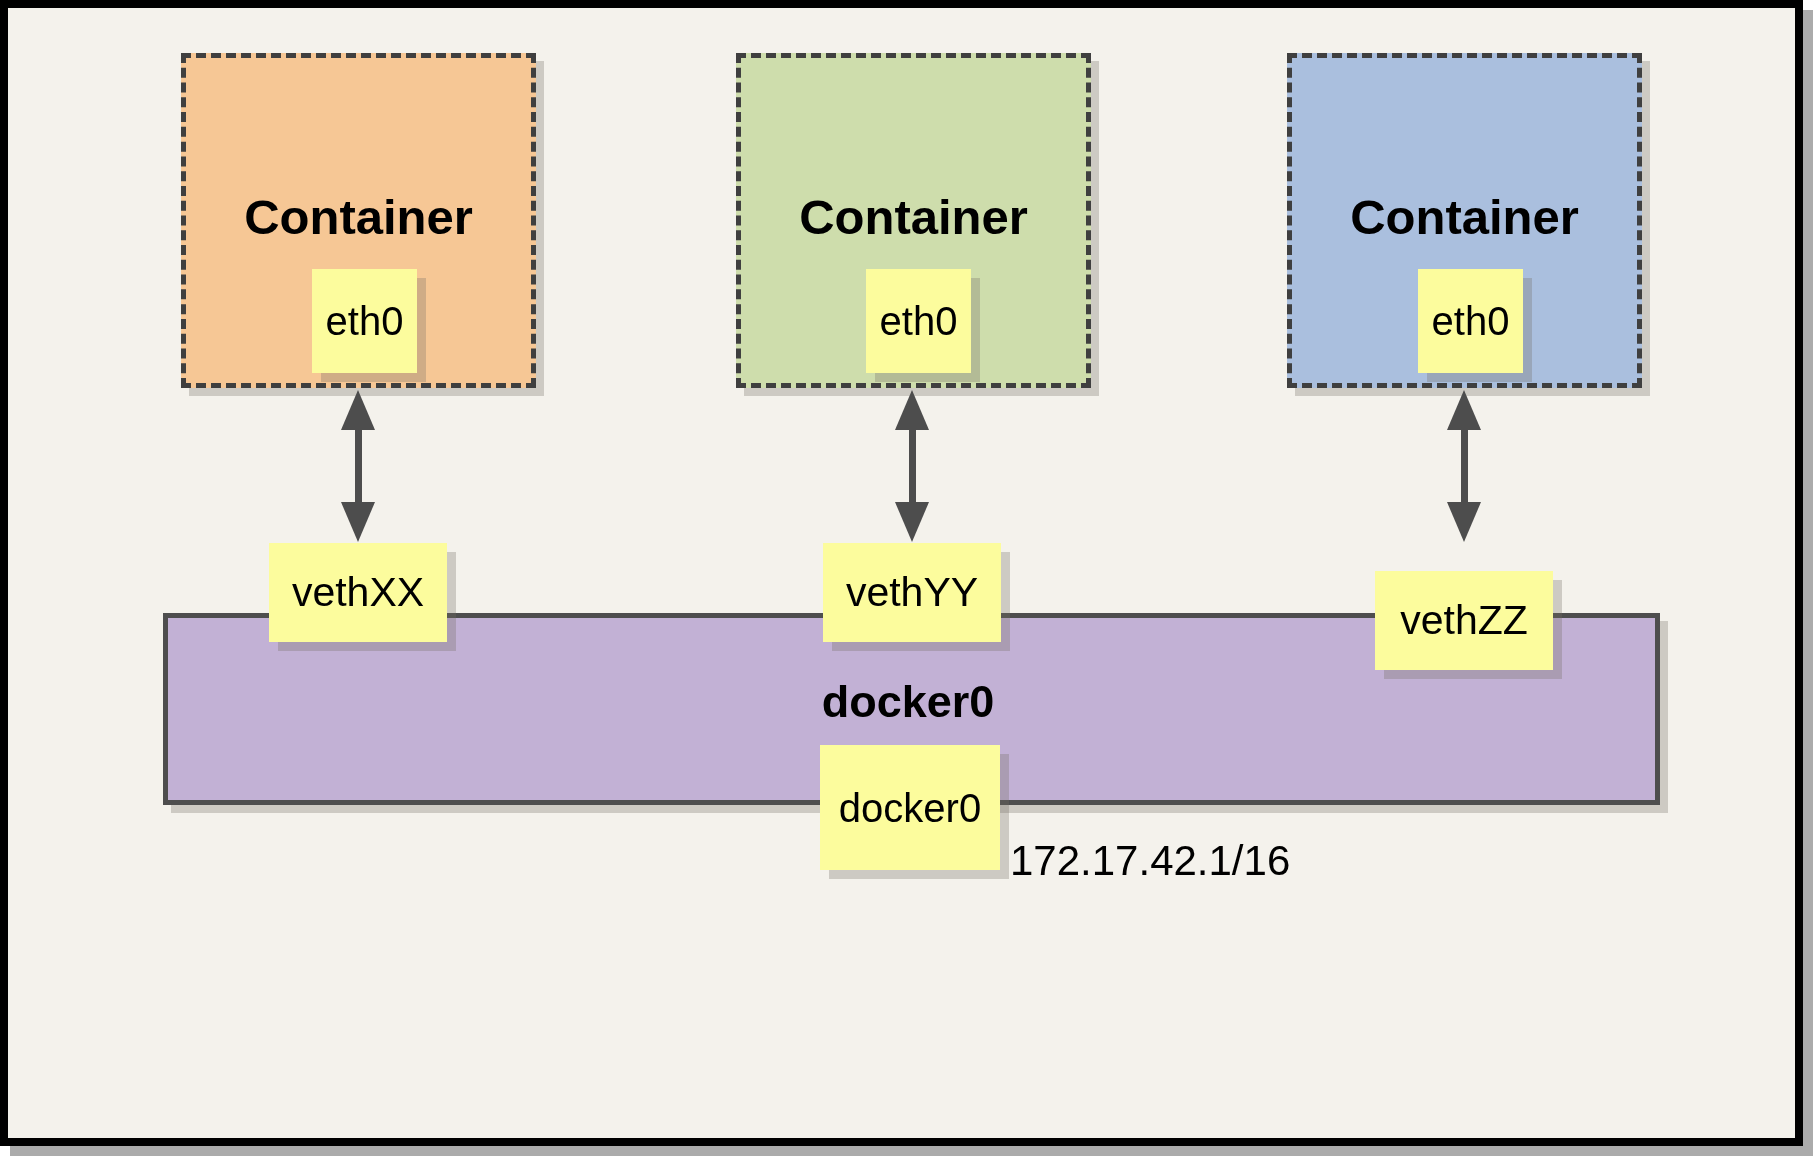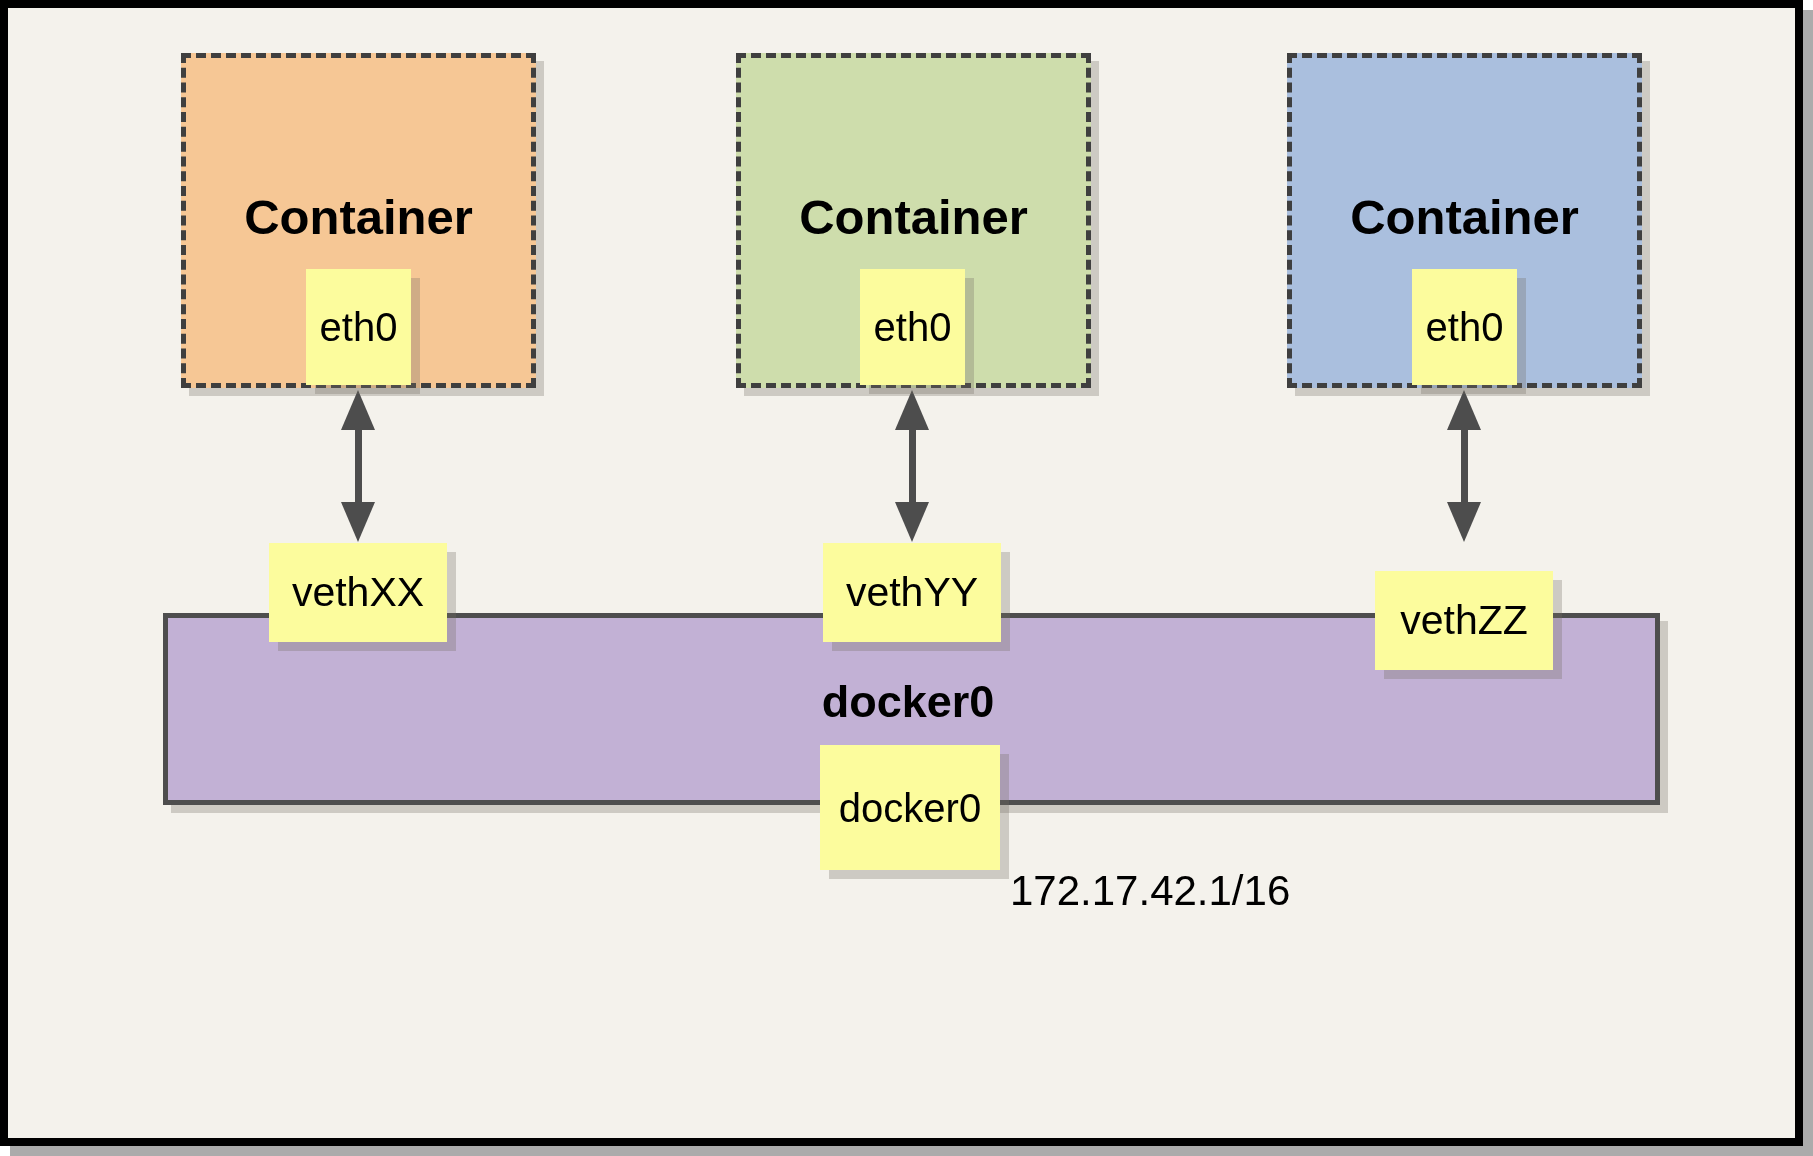--- a/index.html
+++ b/index.html
@@ -23,21 +23,21 @@
   .container-box.c3{left:1287px;}
   .container-label{
     position:absolute;left:0;right:0;top:133px;text-align:center;
     font-size:49px;font-weight:bold;line-height:1.1;
   }
   .chip{
     position:absolute;display:flex;align-items:center;justify-content:center;
     box-shadow:9px 9px 0 rgba(115,110,100,0.30);
     font-size:40px;line-height:1;z-index:4;
   }
-  .eth-chip{top:269px;width:105px;height:116px;}
+  .eth-chip{top:269px;width:105px;height:104px;margin-left:6px;}
   .eth-chip.c1{left:306px;}
   .eth-chip.c2{left:860px;}
   .eth-chip.c3{left:1412px;}
   .veth-chip{top:543px;width:178px;height:99px;font-size:41px;}
   .veth-chip.c1{left:269px;}
   .veth-chip.c2{left:823px;}
   .veth-chip.c3{left:1375px;margin-top:28px;}
   .arrow{position:absolute;top:390px;width:44px;height:152px;z-index:3;}
   .arrow.c1{left:336px;}
   .arrow.c2{left:890px;}
@@ -47,21 +47,21 @@
     box-sizing:border-box;border:5px solid #4E4E4E;
     box-shadow:8px 8px 0 rgba(115,110,100,0.30);
     z-index:3;
   }
   .bridge-label{
     position:absolute;left:908px;top:677px;transform:translateX(-50%);
     font-size:45px;font-weight:bold;line-height:1.1;z-index:4;
   }
   .bridge-chip{left:820px;top:745px;width:180px;height:125px;}
   .ip-label{
-    position:absolute;left:1010px;top:868px;
+    position:absolute;left:1010px;top:838px;
     font-size:42px;line-height:1.1;z-index:4;
   }
   .host-label{
     position:absolute;left:915px;top:958px;transform:translateX(-50%);
     font-size:106px;line-height:1.05;white-space:nowrap;z-index:2;
   }
 </style>
 </head>
 <body>
 

